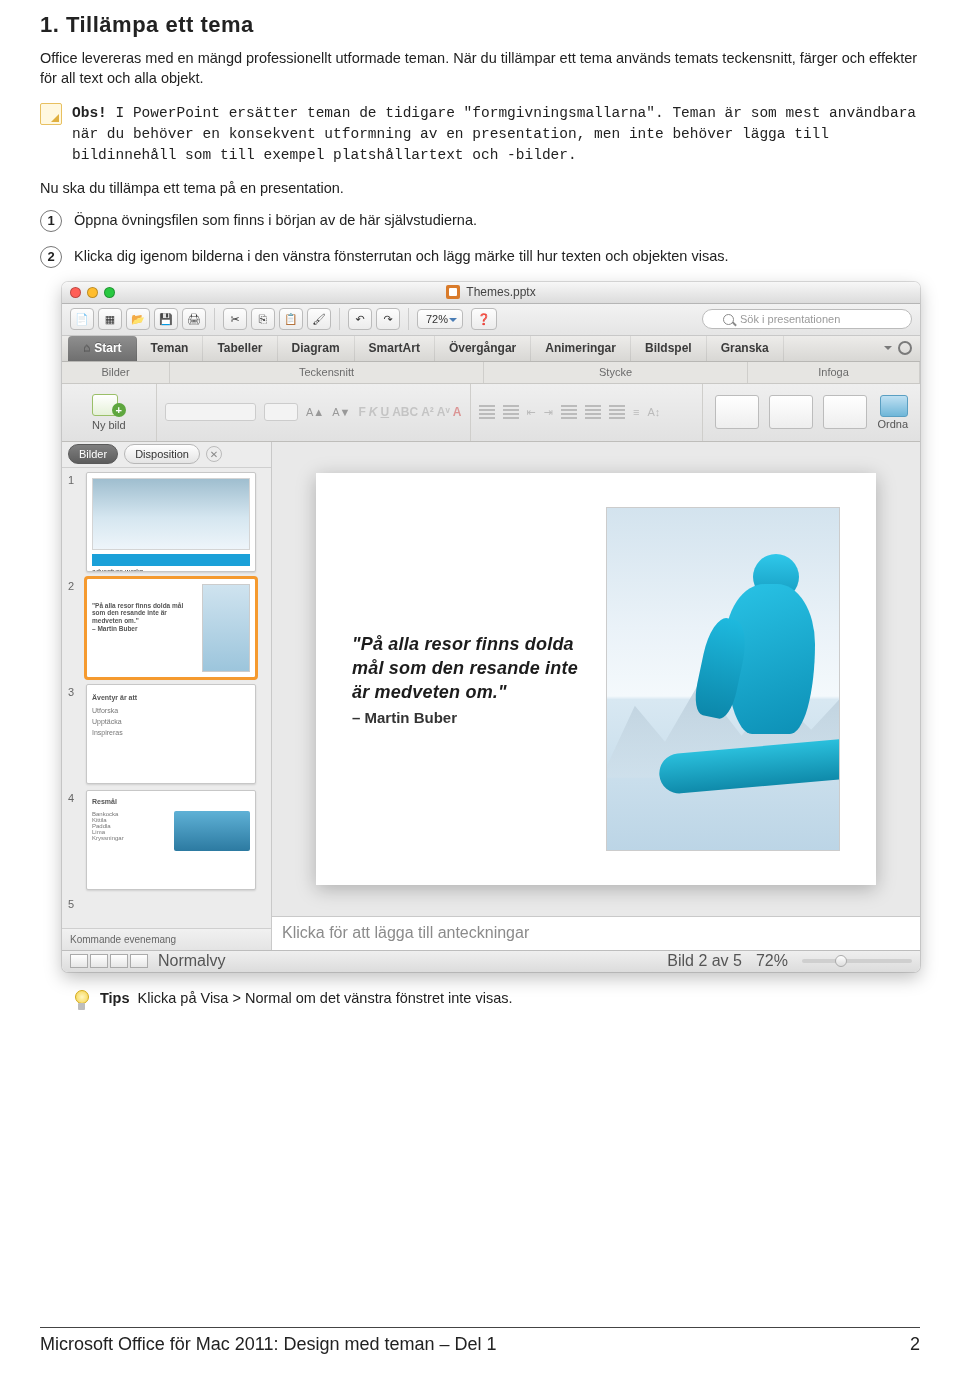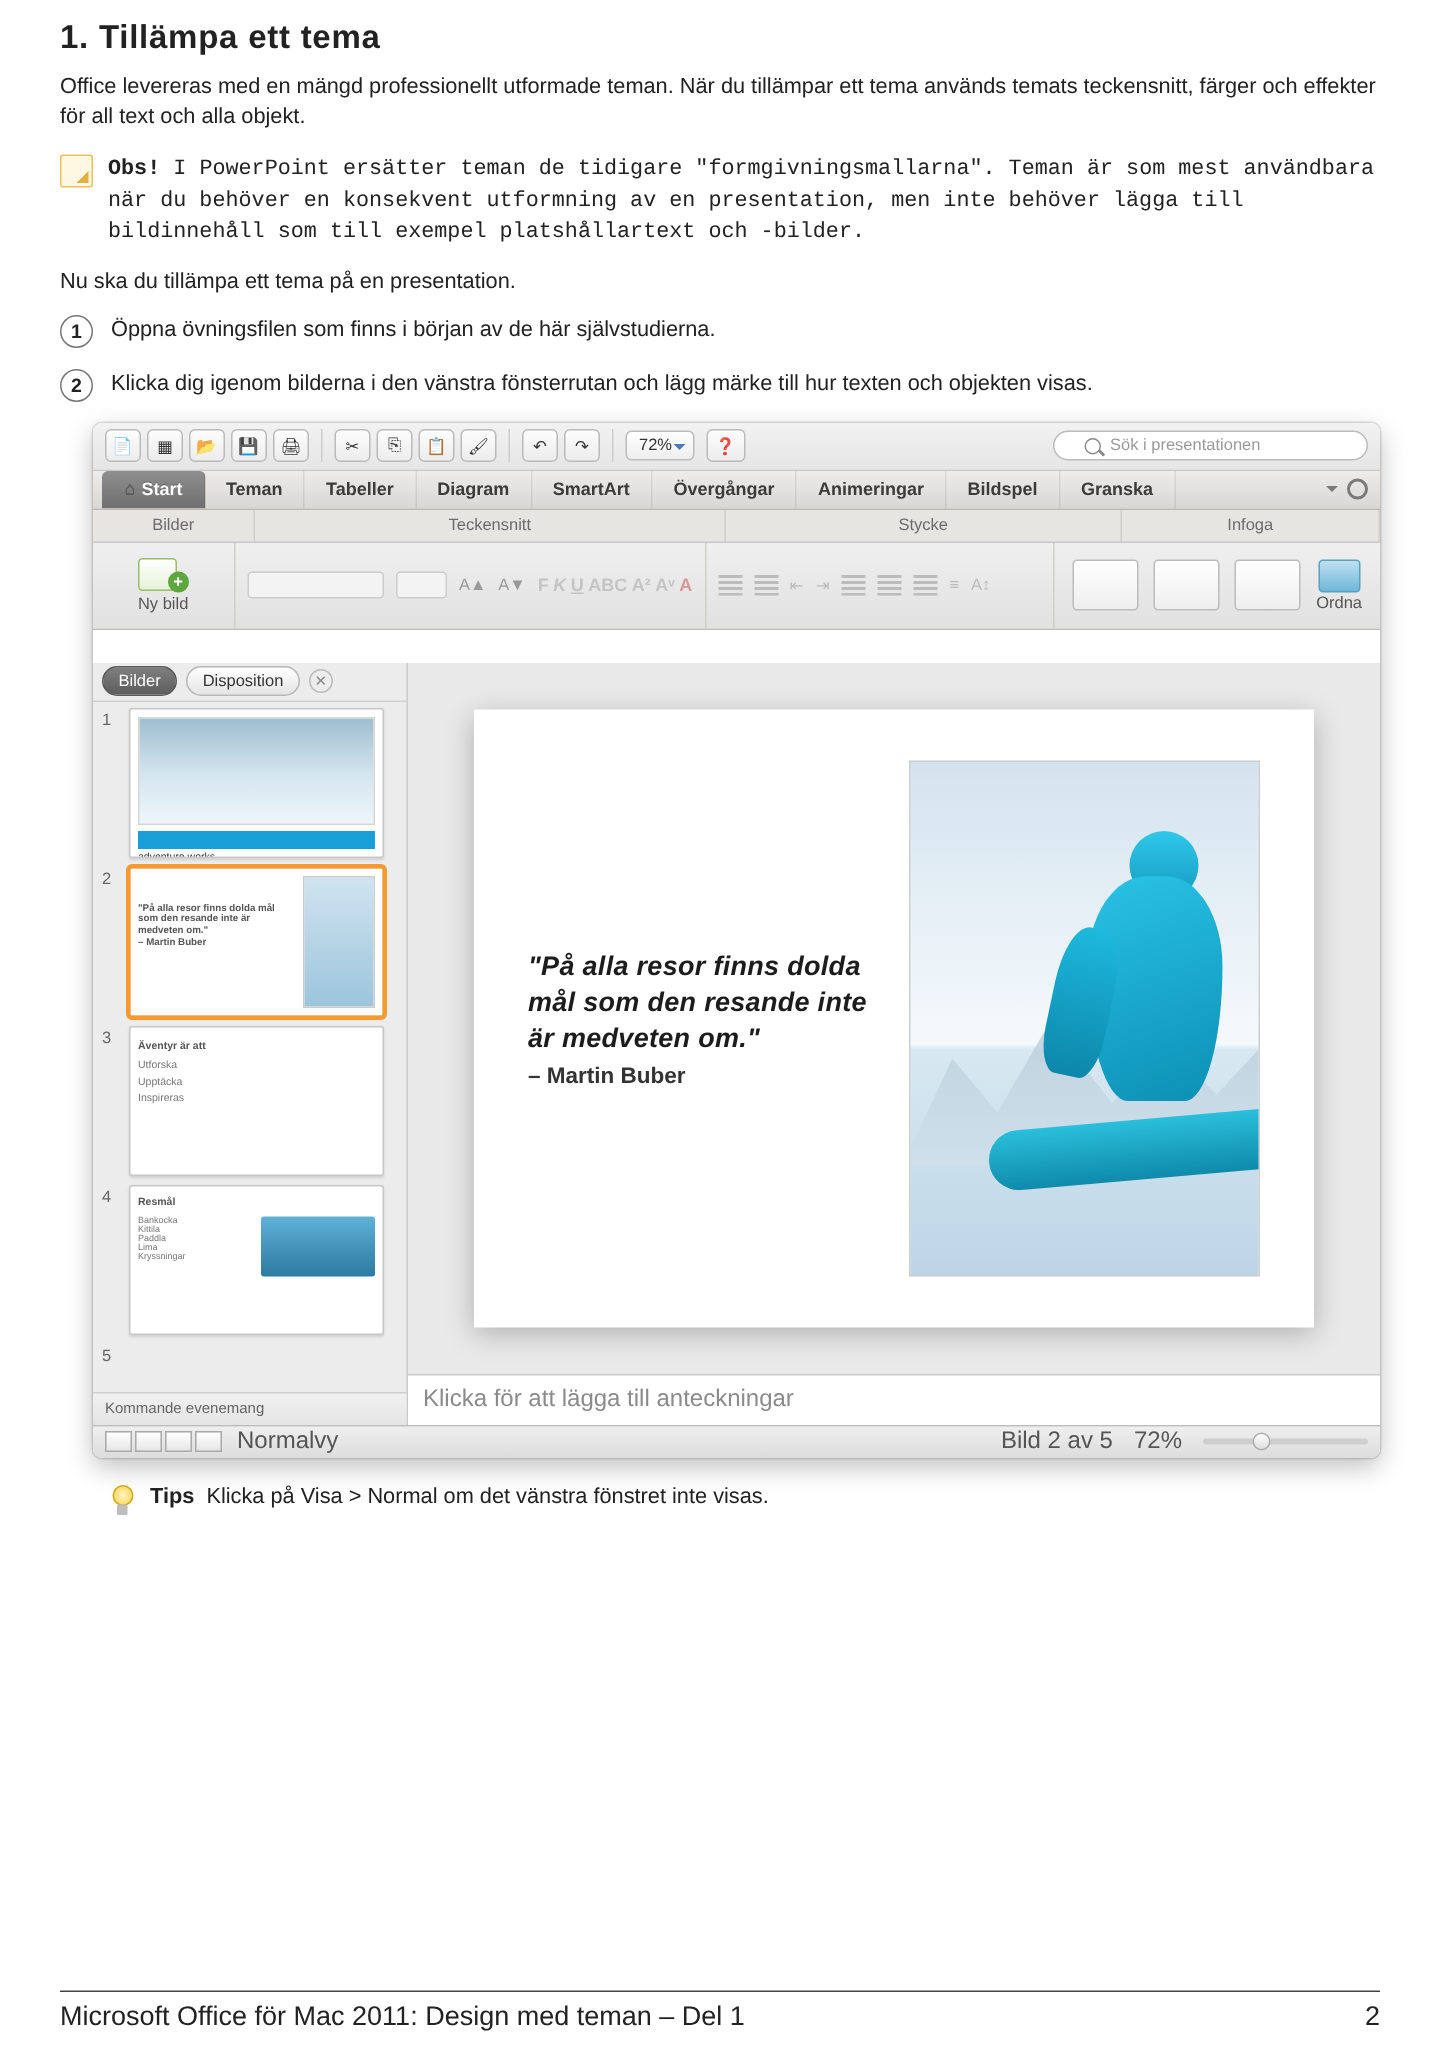--- a/index.html
+++ b/index.html
@@ -115,21 +115,21 @@
   .ns-lbl{font-size:11px;color:#555;}
   .rb2{width:314px;height:100%;border-right:1px solid #cfcecb;display:flex;align-items:center;padding:0 8px;gap:8px; color:#999;}
   .font-sel{width:120px;height:18px;border:1px solid #ccc;background:#f3f3f3;border-radius:3px;}
   .sz-sel{width:44px;height:18px;border:1px solid #ccc;background:#f3f3f3;border-radius:3px;}
   .fmt-btns{display:flex;gap:3px;}
   .fmt-btns span{opacity:0.45;font-size:12px;font-weight:600;}
   .rb3{width:264px;height:100%;border-right:1px solid #cfcecb;display:flex;align-items:center;padding:0 8px;gap:8px;color:#bbb;}
   .para-ic{width:16px;height:14px;background:repeating-linear-gradient(#bbb 0 2px,transparent 2px 4px);}
   .rb4{flex:1;display:flex;align-items:center;justify-content:flex-end;padding:0 12px;gap:10px;}
   .sty-box{width:44px;height:34px;border:1px solid #bcbcbc;background:linear-gradient(#fff,#eee);border-radius:3px;}
-  .ordna{display:flex;flex-direction:column;align-items:center;font-size:11px;color:#555;gap:1px;}
+  .ordna{display:flex;flex-direction:column;align-items:flex-end;font-size:11px;color:#555;gap:1px;}
   .ordna-ic{width:28px;height:22px;background:linear-gradient(#bfe0f2,#6fb6d8);border:1px solid #5a9fc2;border-radius:3px;}
   .workspace { position:absolute; top:160px; bottom:22px; left:0; right:0; display:flex; background:#e9e9e9;}
   .sidebar { width:210px; background:#ececec; border-right:1px solid #c9c9c9; display:flex; flex-direction:column;}
   .sb-tabs{height:26px;display:flex;align-items:center;gap:6px;padding:4px 6px;border-bottom:1px solid #cfcfcf;}
   .sb-tab{padding:3px 10px;border:1px solid #b7b7b7;border-radius:10px;font-size:11px;background:linear-gradient(#fff,#e4e4e4);}
   .sb-tab.active{background:linear-gradient(#7f7f7f,#5d5d5d);color:#fff;border-color:#5a5a5a;}
   .sb-close{width:16px;height:16px;border:1px solid #bbb;border-radius:50%;display:flex;align-items:center;justify-content:center;color:#888;font-size:10px;}
   .thumbs{flex:1;overflow:hidden;padding:4px 6px;}
   .th-row{display:flex;gap:6px;margin-bottom:6px;}
   .th-num{width:12px;font-size:11px;color:#666;padding-top:2px;}
@@ -206,20 +206,31 @@
   <div class="step-num">1</div>
   <div class="step-text">Öppna övningsfilen som finns i början av de här självstudierna.</div>
 </div>
 
 <div class="step-row">
   <div class="step-num">2</div>
   <div class="step-text">Klicka dig igenom bilderna i den vänstra fönsterrutan och lägg märke till hur texten och objekten visas.</div>
 </div>
 
 <div class="ss">
+  <div class="titlebar">
+    <div class="dots">
+      <div class="dot r"></div>
+      <div class="dot y"></div>
+      <div class="dot g"></div>
+    </div>
+    <div class="title-center">
+      <span class="ppt-icon"></span>
+      <span>Themes.pptx</span>
+    </div>
+  </div>
 
   <div class="toolbar">
     <div class="tb-grp">
       <div class="tb-btn">📄</div>
       <div class="tb-btn">▦</div>
       <div class="tb-btn">📂</div>
       <div class="tb-btn">💾</div>
       <div class="tb-btn">🖨</div>
     </div>
     <div class="tb-sep"></div>

